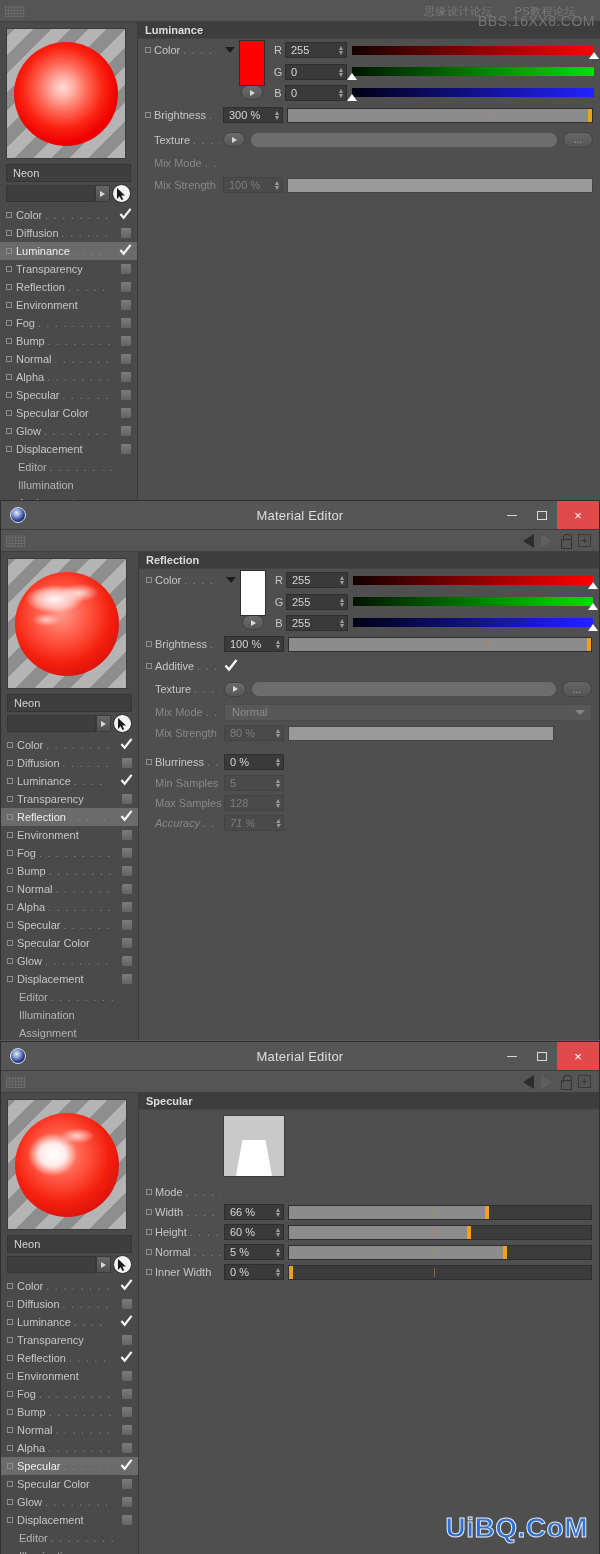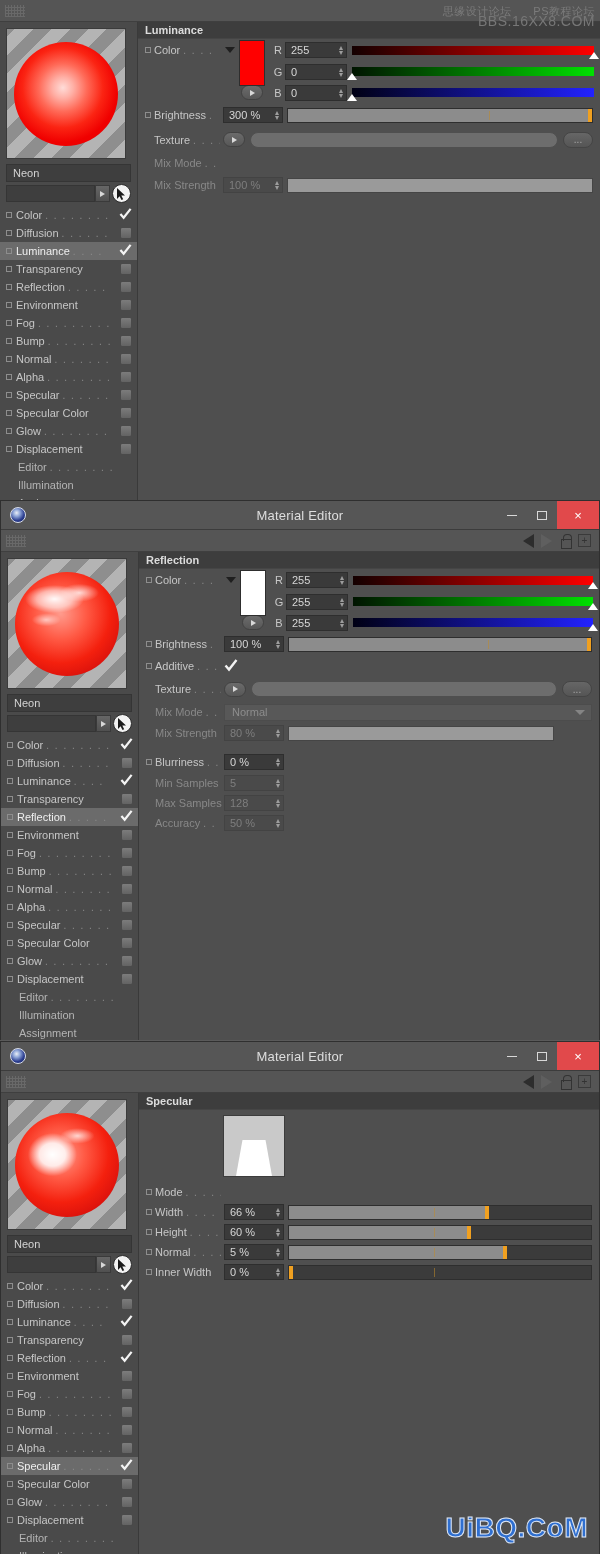--- a/index.html
+++ b/index.html
@@ -197,21 +197,21 @@
   .spec-thumb {
     width: 62px; height: 62px; margin: 5px 0 4px 84px;
     background: #c9c9c9; border: 1px solid #3c3c3c; position: relative; overflow: hidden;
   }
   .spec-curve { position: absolute; left: 12px; right: 12px; bottom: 0; height: 36px;
                 background: #ffffff; clip-path: polygon(18% 0, 82% 0, 100% 100%, 0% 100%); }
 
   
   .wm-top { position: absolute; top: 6px; left: 405px; width: 190px; height: 20px;
             font-size: 11px; color: #6f6f6f; line-height: 10px; text-align: right; }
-  .wm-top .l1 { color: #7b7b7b; letter-spacing: .5px; }
+  .wm-top .l1 { color: #7b7b7b; letter-spacing: .5px; text-align: center; }
   .wm-top .l2 { color: #777; font-size: 14px; letter-spacing: .5px; }
   .wm-bottom { position: absolute; right: 12px; bottom: 10px;
                font-size: 28px; font-weight: bold; color: #2f6fd0;
                -webkit-text-stroke: 1px #dfe8f6; letter-spacing: .5px; }
 </style>
 </head>
 <body>
 
 <div class="page">
 
@@ -807,27 +807,27 @@
         <div class="row" style="height:20px;">
           <div class="lbl indent dim">
             <span class="lname">Max Samples</span>
           </div>
           <div class="numfield dim" style="width:60px;">
             <span>128</span>
             <span class="spin">▴<br>▾</span>
           </div>
         </div>
 
-        <div class="row" style="height:20px;">
+        <div class="row" style="height:20px;font-style:italic;">
           <div class="lbl indent dim">
             <span class="lname">Accuracy</span>
             <span class="dots">. . .</span>
           </div>
           <div class="numfield dim" style="width:60px;">
-            <span>50 %</span>
+            <span>71 %</span>
             <span class="spin">▴<br>▾</span>
           </div>
         </div>
       </div>
     </div>
   </div>
 
   <div class="win win-frame" style="top:1041px; height:513px;">
     <div class="titlebar">
       <div class="tb-logo"></div>

